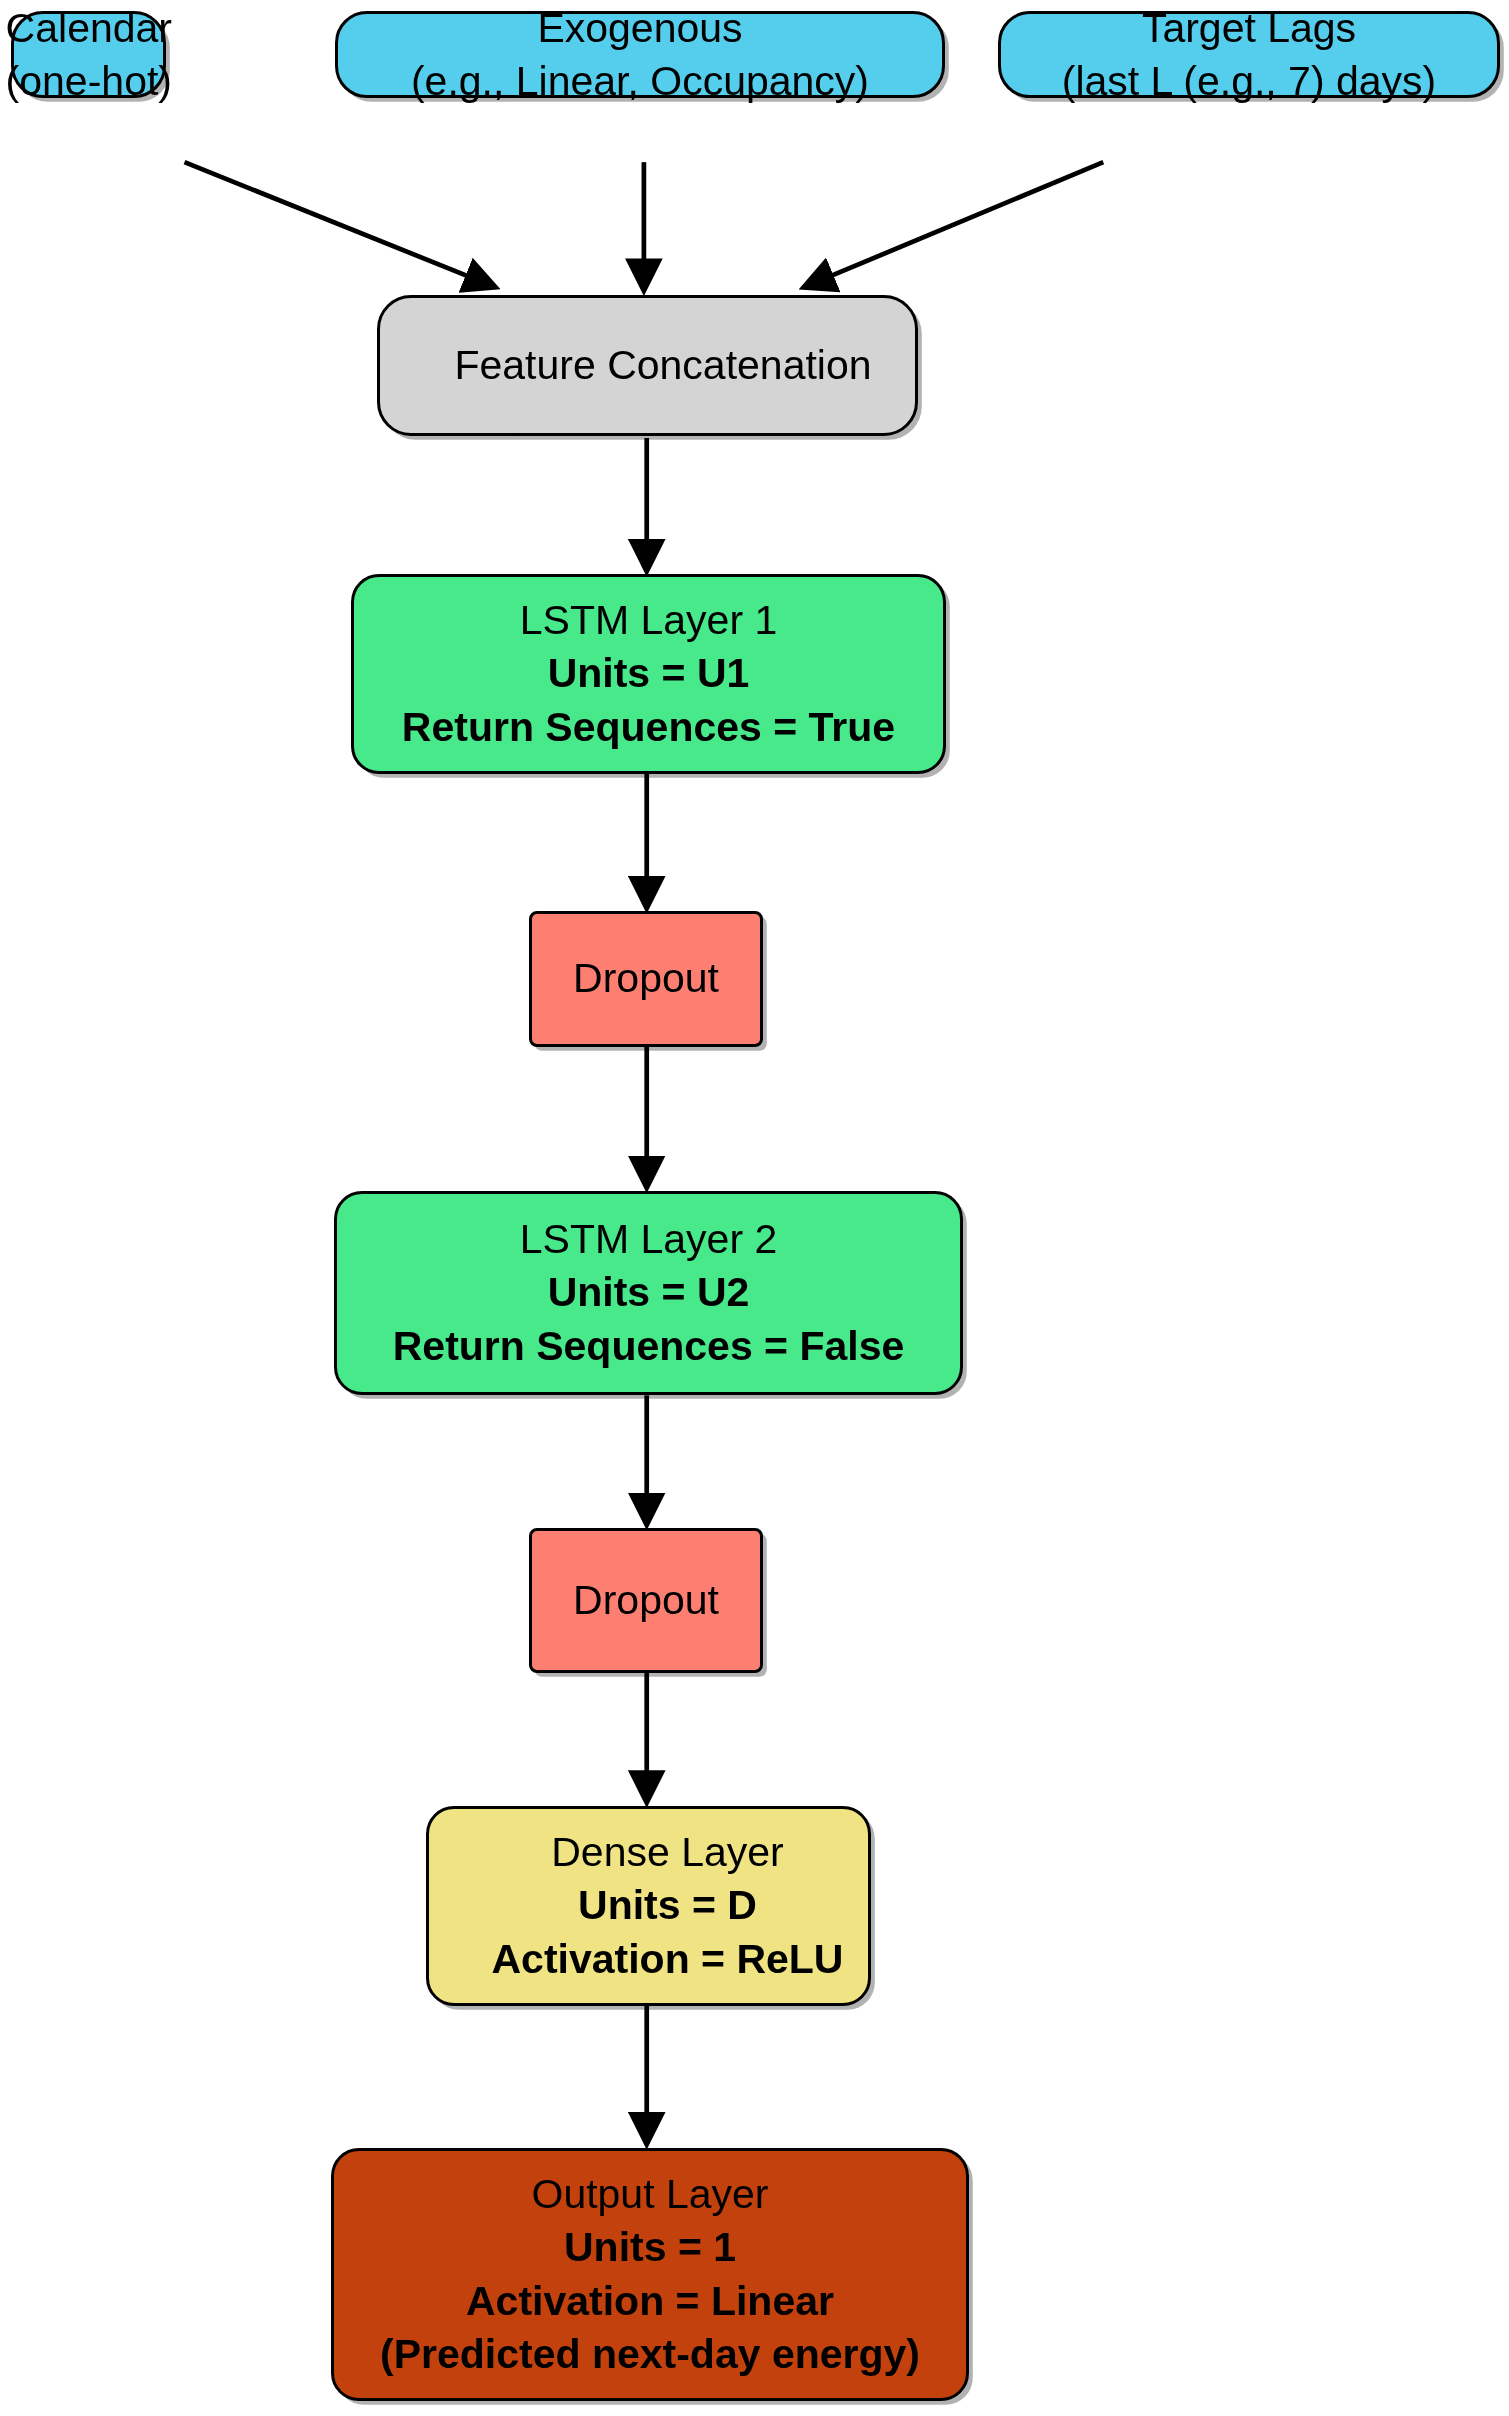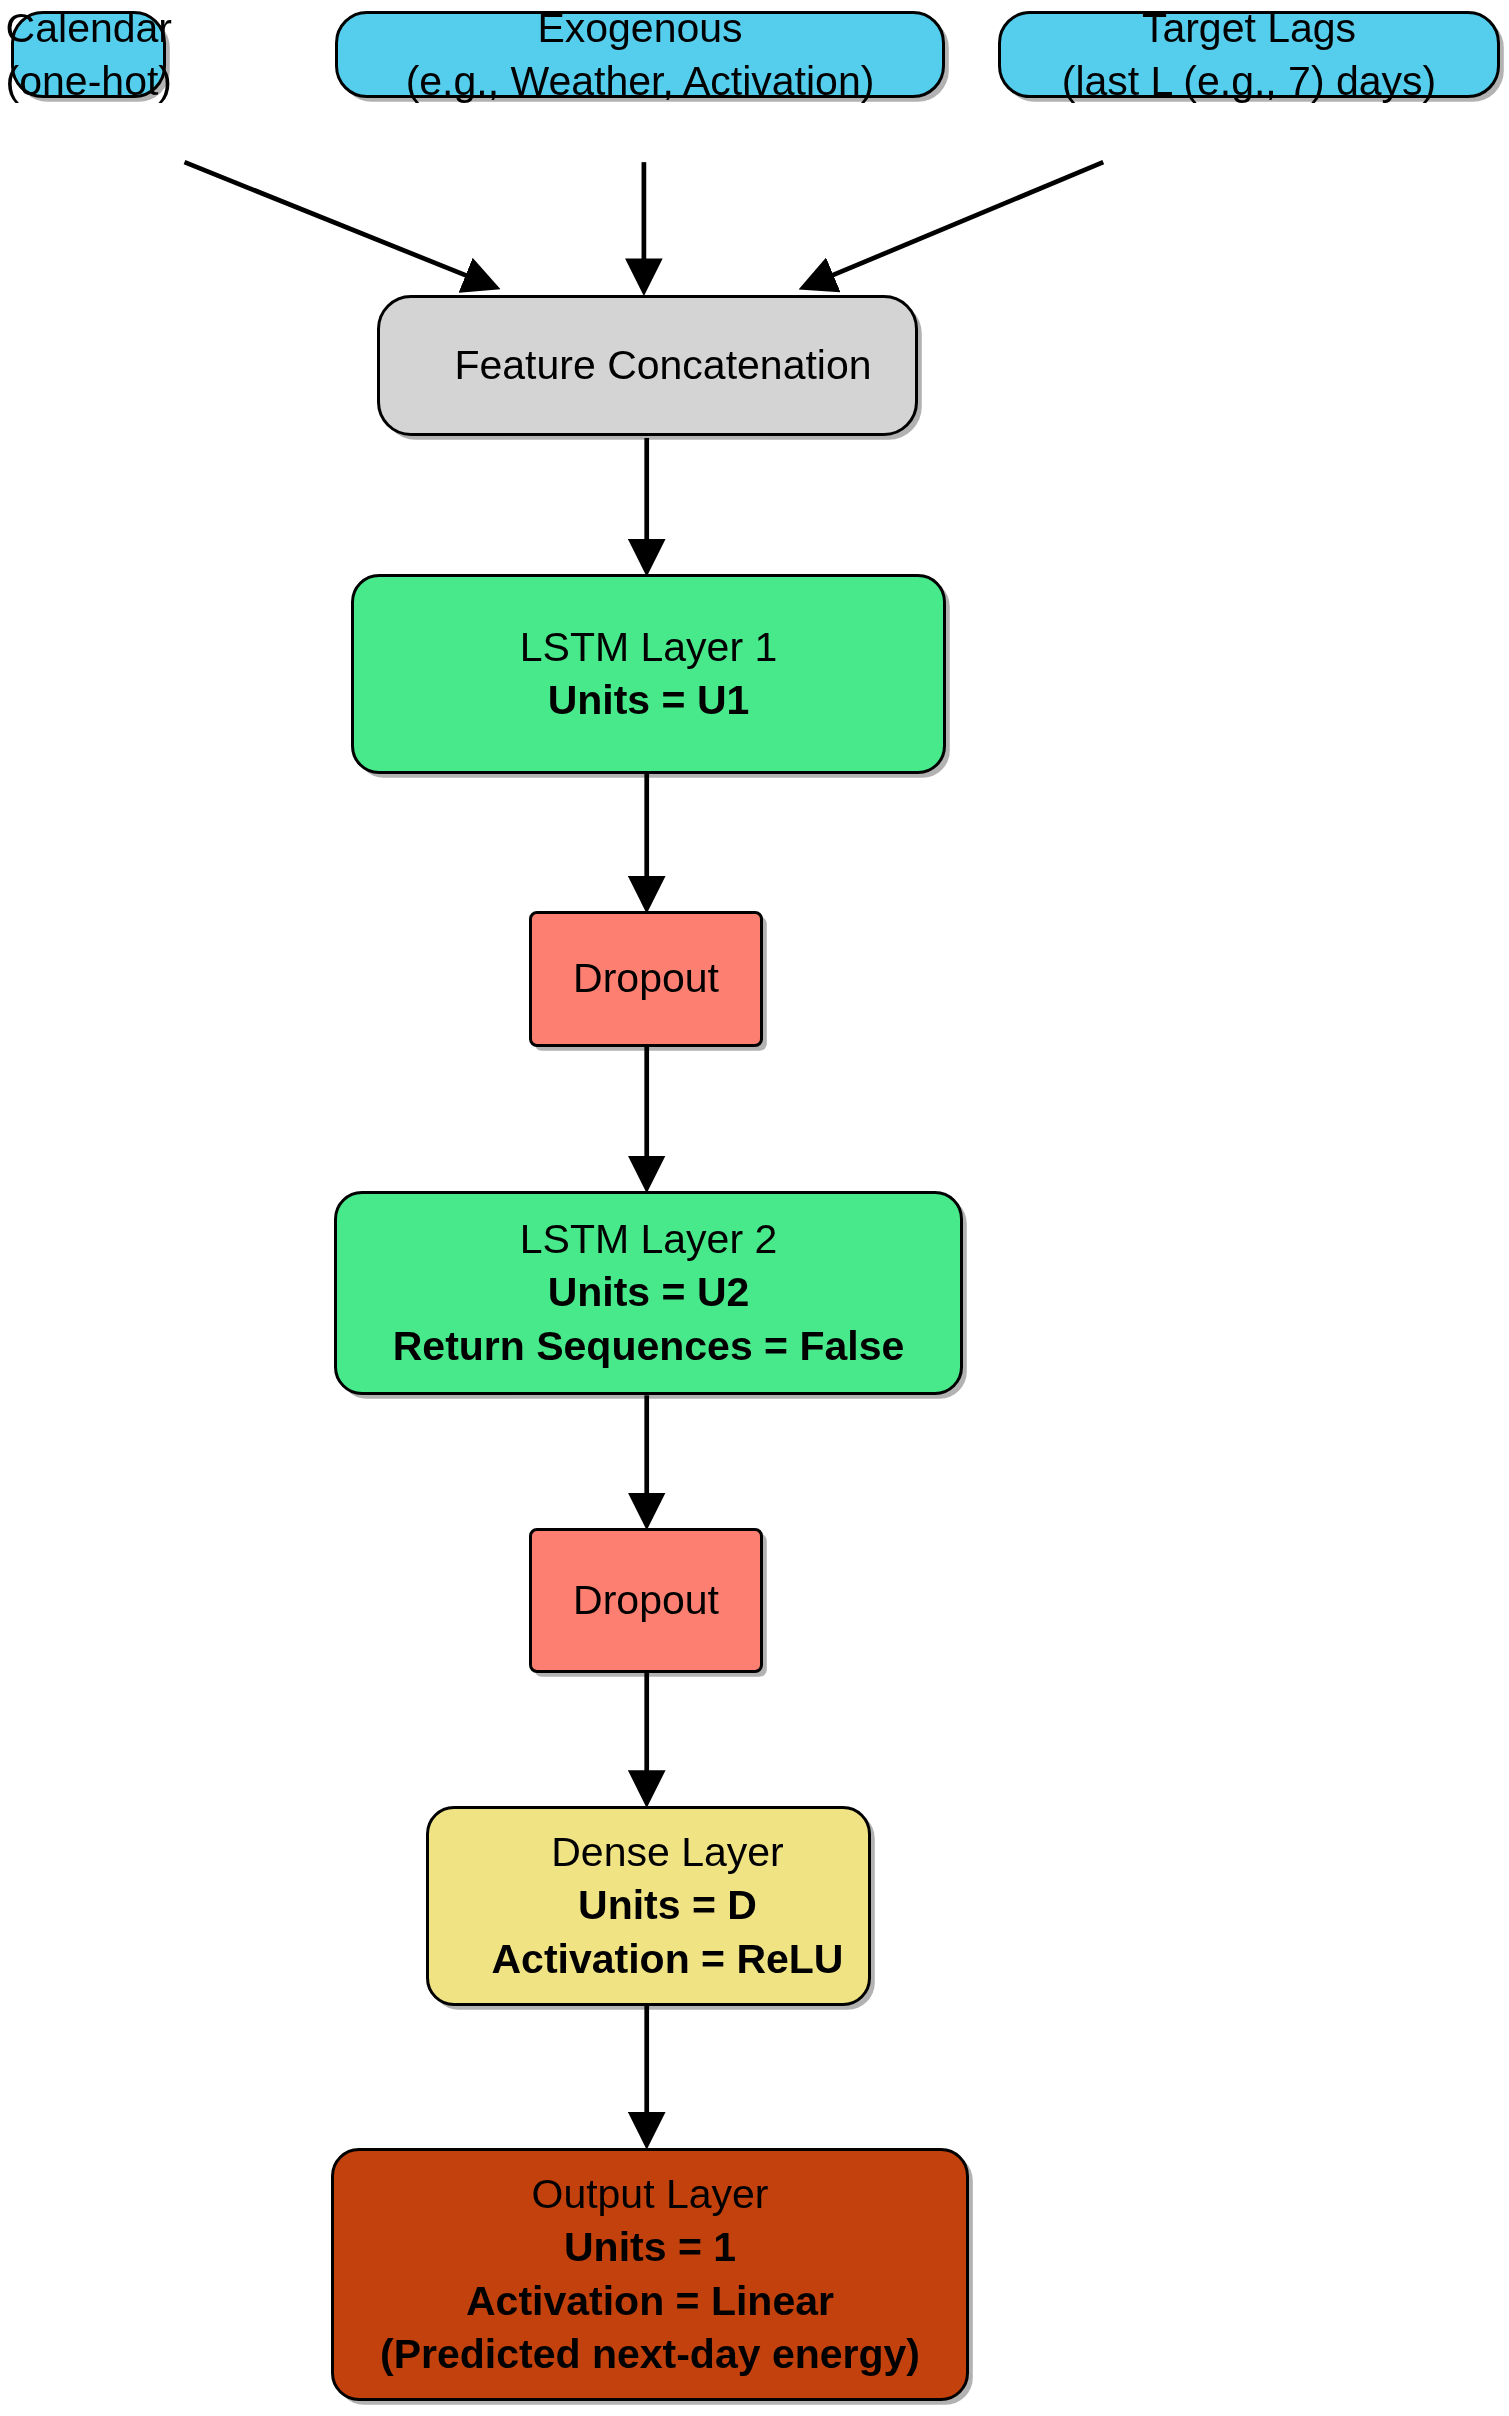--- a/index.html
+++ b/index.html
@@ -80,35 +80,36 @@
     </g>
   </svg>
 
   <div class="node n-input" style="left:11.3px; top:11.3px; width:155px; height:87px;">
     <span class="line">Calendar</span>
     <span class="line">(one-hot)</span>
   </div>
 
   <div class="node n-input" style="left:335px; top:11.3px; width:610px; height:87px;">
     <span class="line">Exogenous</span>
-    <span class="line">(e.g., Weather, Activation)</span>
+    <span class="line">(e.g., Linear, Occupancy)</span>
   </div>
 
   <div class="node n-input" style="left:998px; top:11.3px; width:502px; height:87px;">
     <span class="line">Target Lags</span>
     <span class="line">(last L (e.g., 7) days)</span>
   </div>
 
   <div class="node n-concat" style="left:377px; top:295px; width:541px; height:141px;">
     <span class="line">Feature Concatenation</span>
   </div>
 
   <div class="node n-lstm" style="left:351px; top:574px; width:595px; height:200px;">
     <span class="line t">LSTM Layer 1</span>
     <span class="line">Units = U1</span>
+    <span class="line">Return Sequences = True</span>
   </div>
 
   <div class="node n-dropout" style="left:529px; top:911px; width:234px; height:136px;">
     <span class="line t">Dropout</span>
   </div>
 
   <div class="node n-lstm" style="left:334px; top:1191px; width:629px; height:204px;">
     <span class="line t">LSTM Layer 2</span>
     <span class="line">Units = U2</span>
     <span class="line">Return Sequences = False</span>

